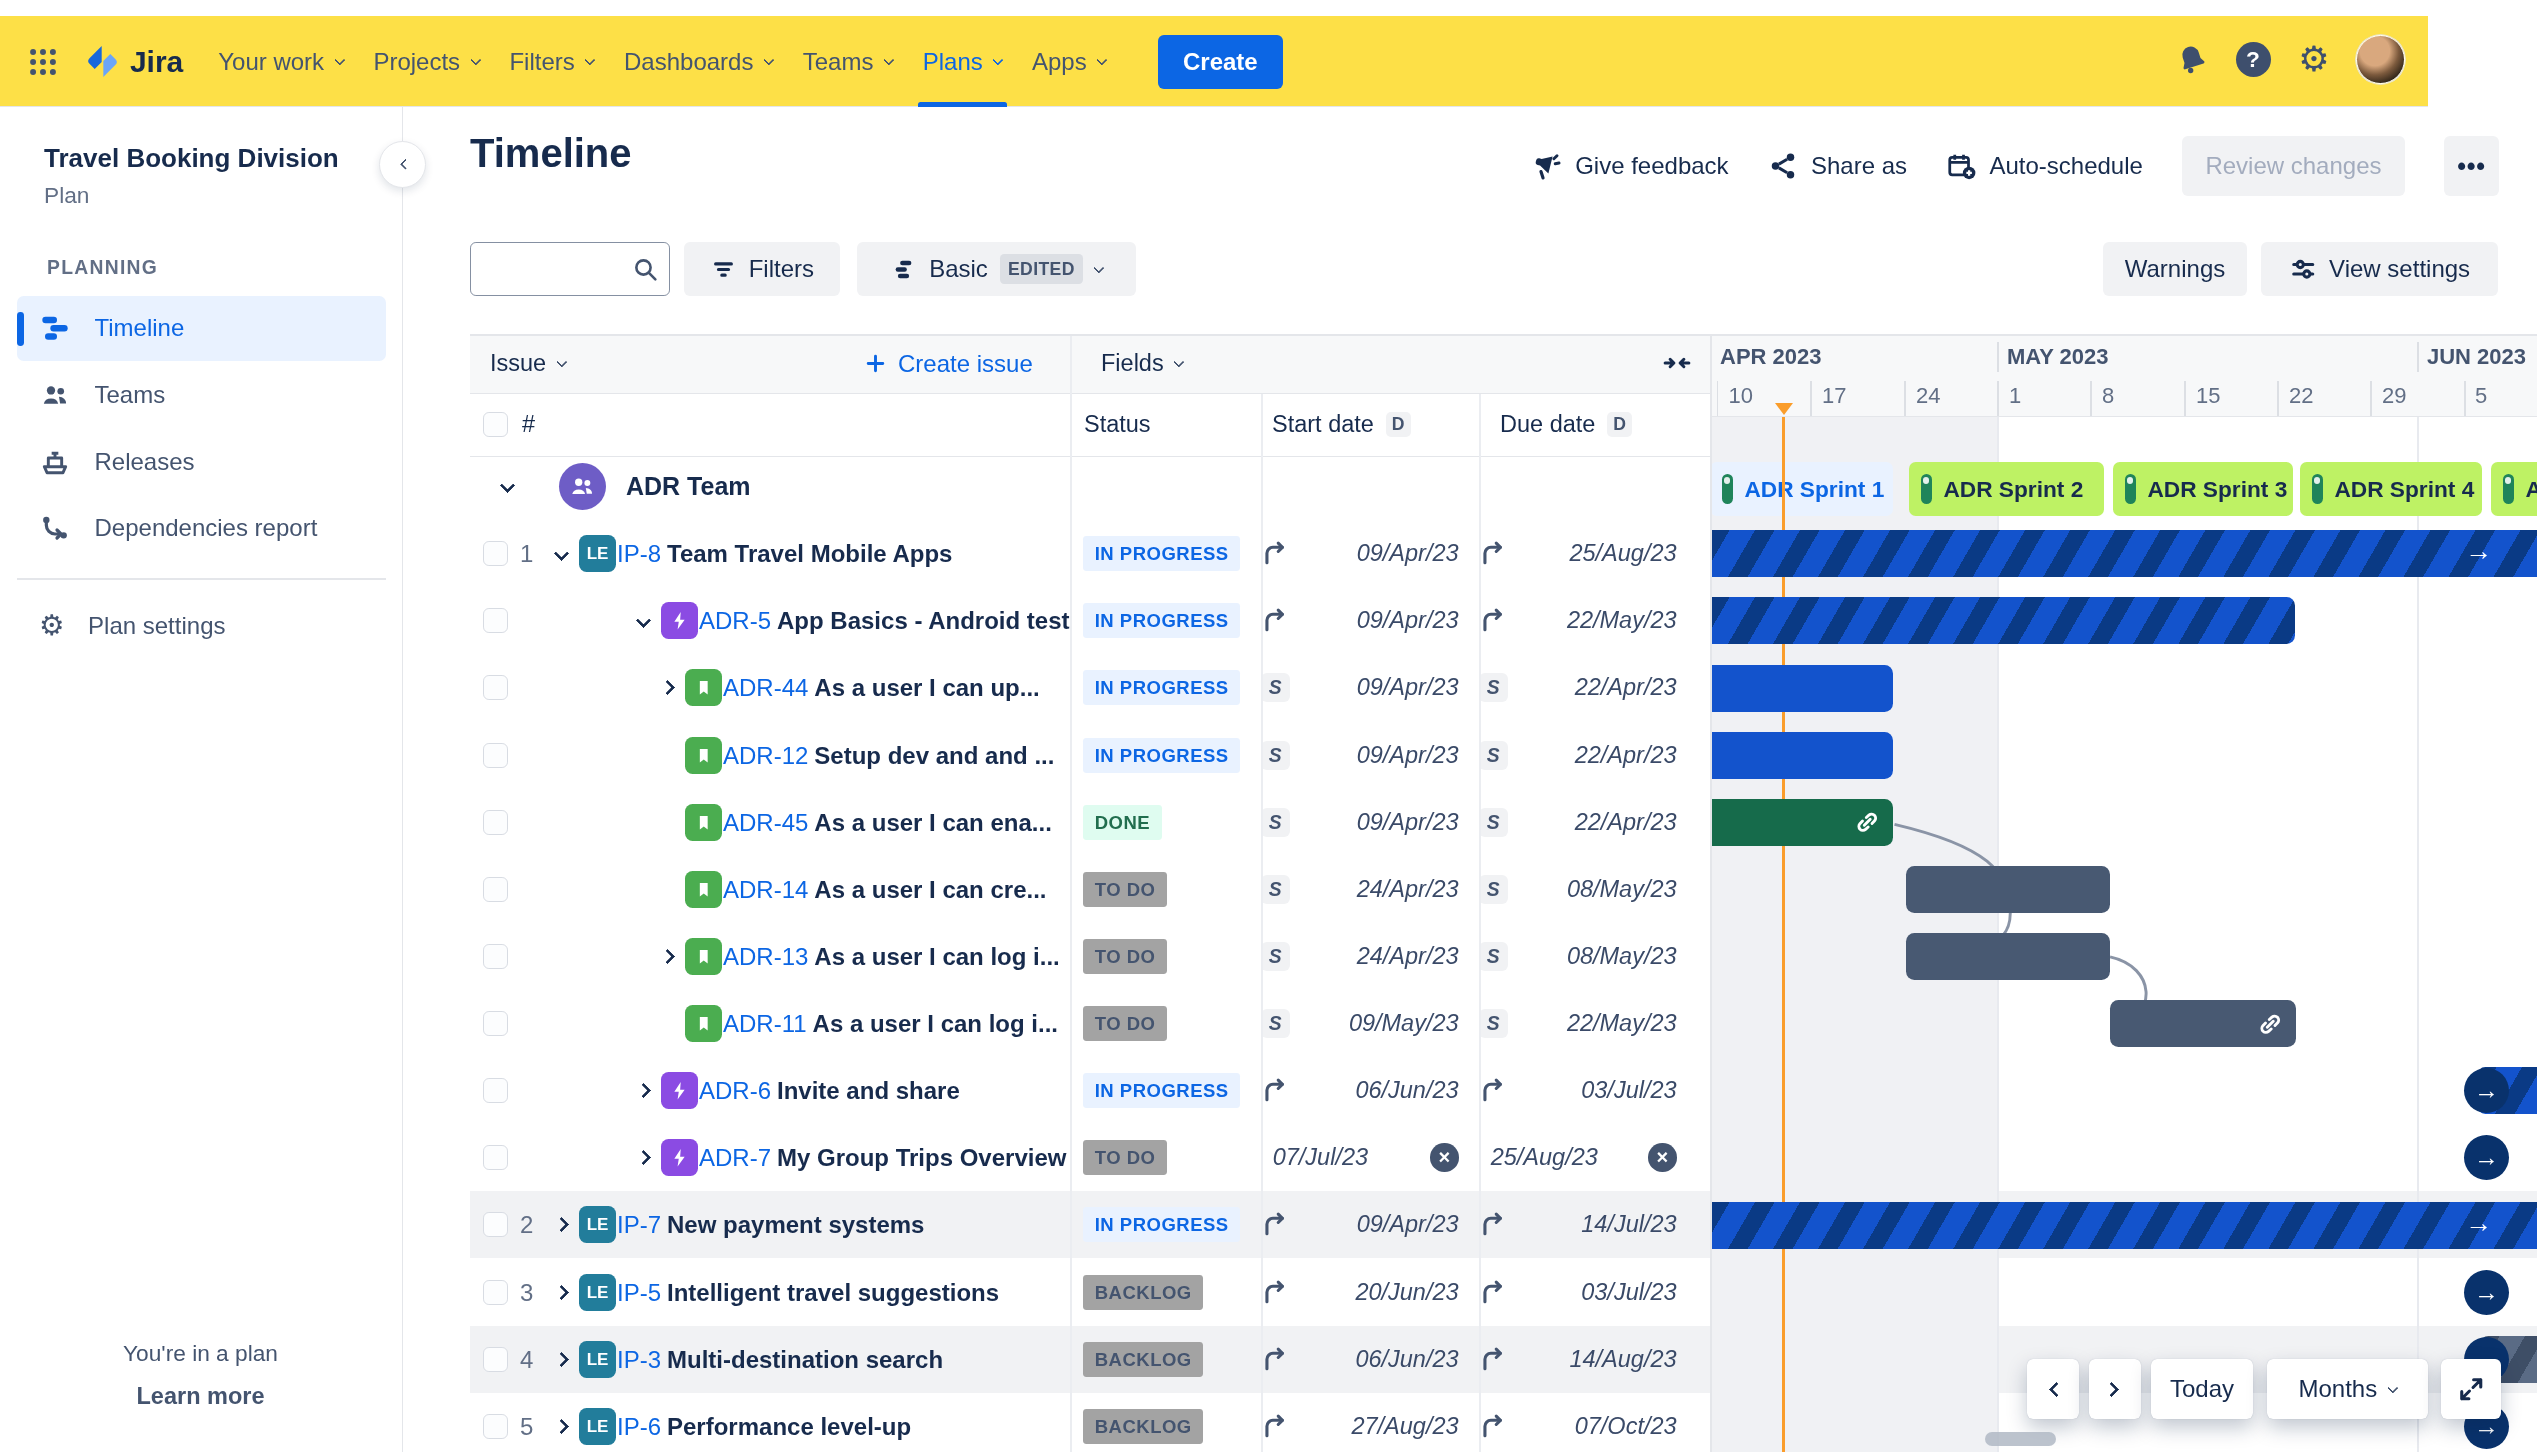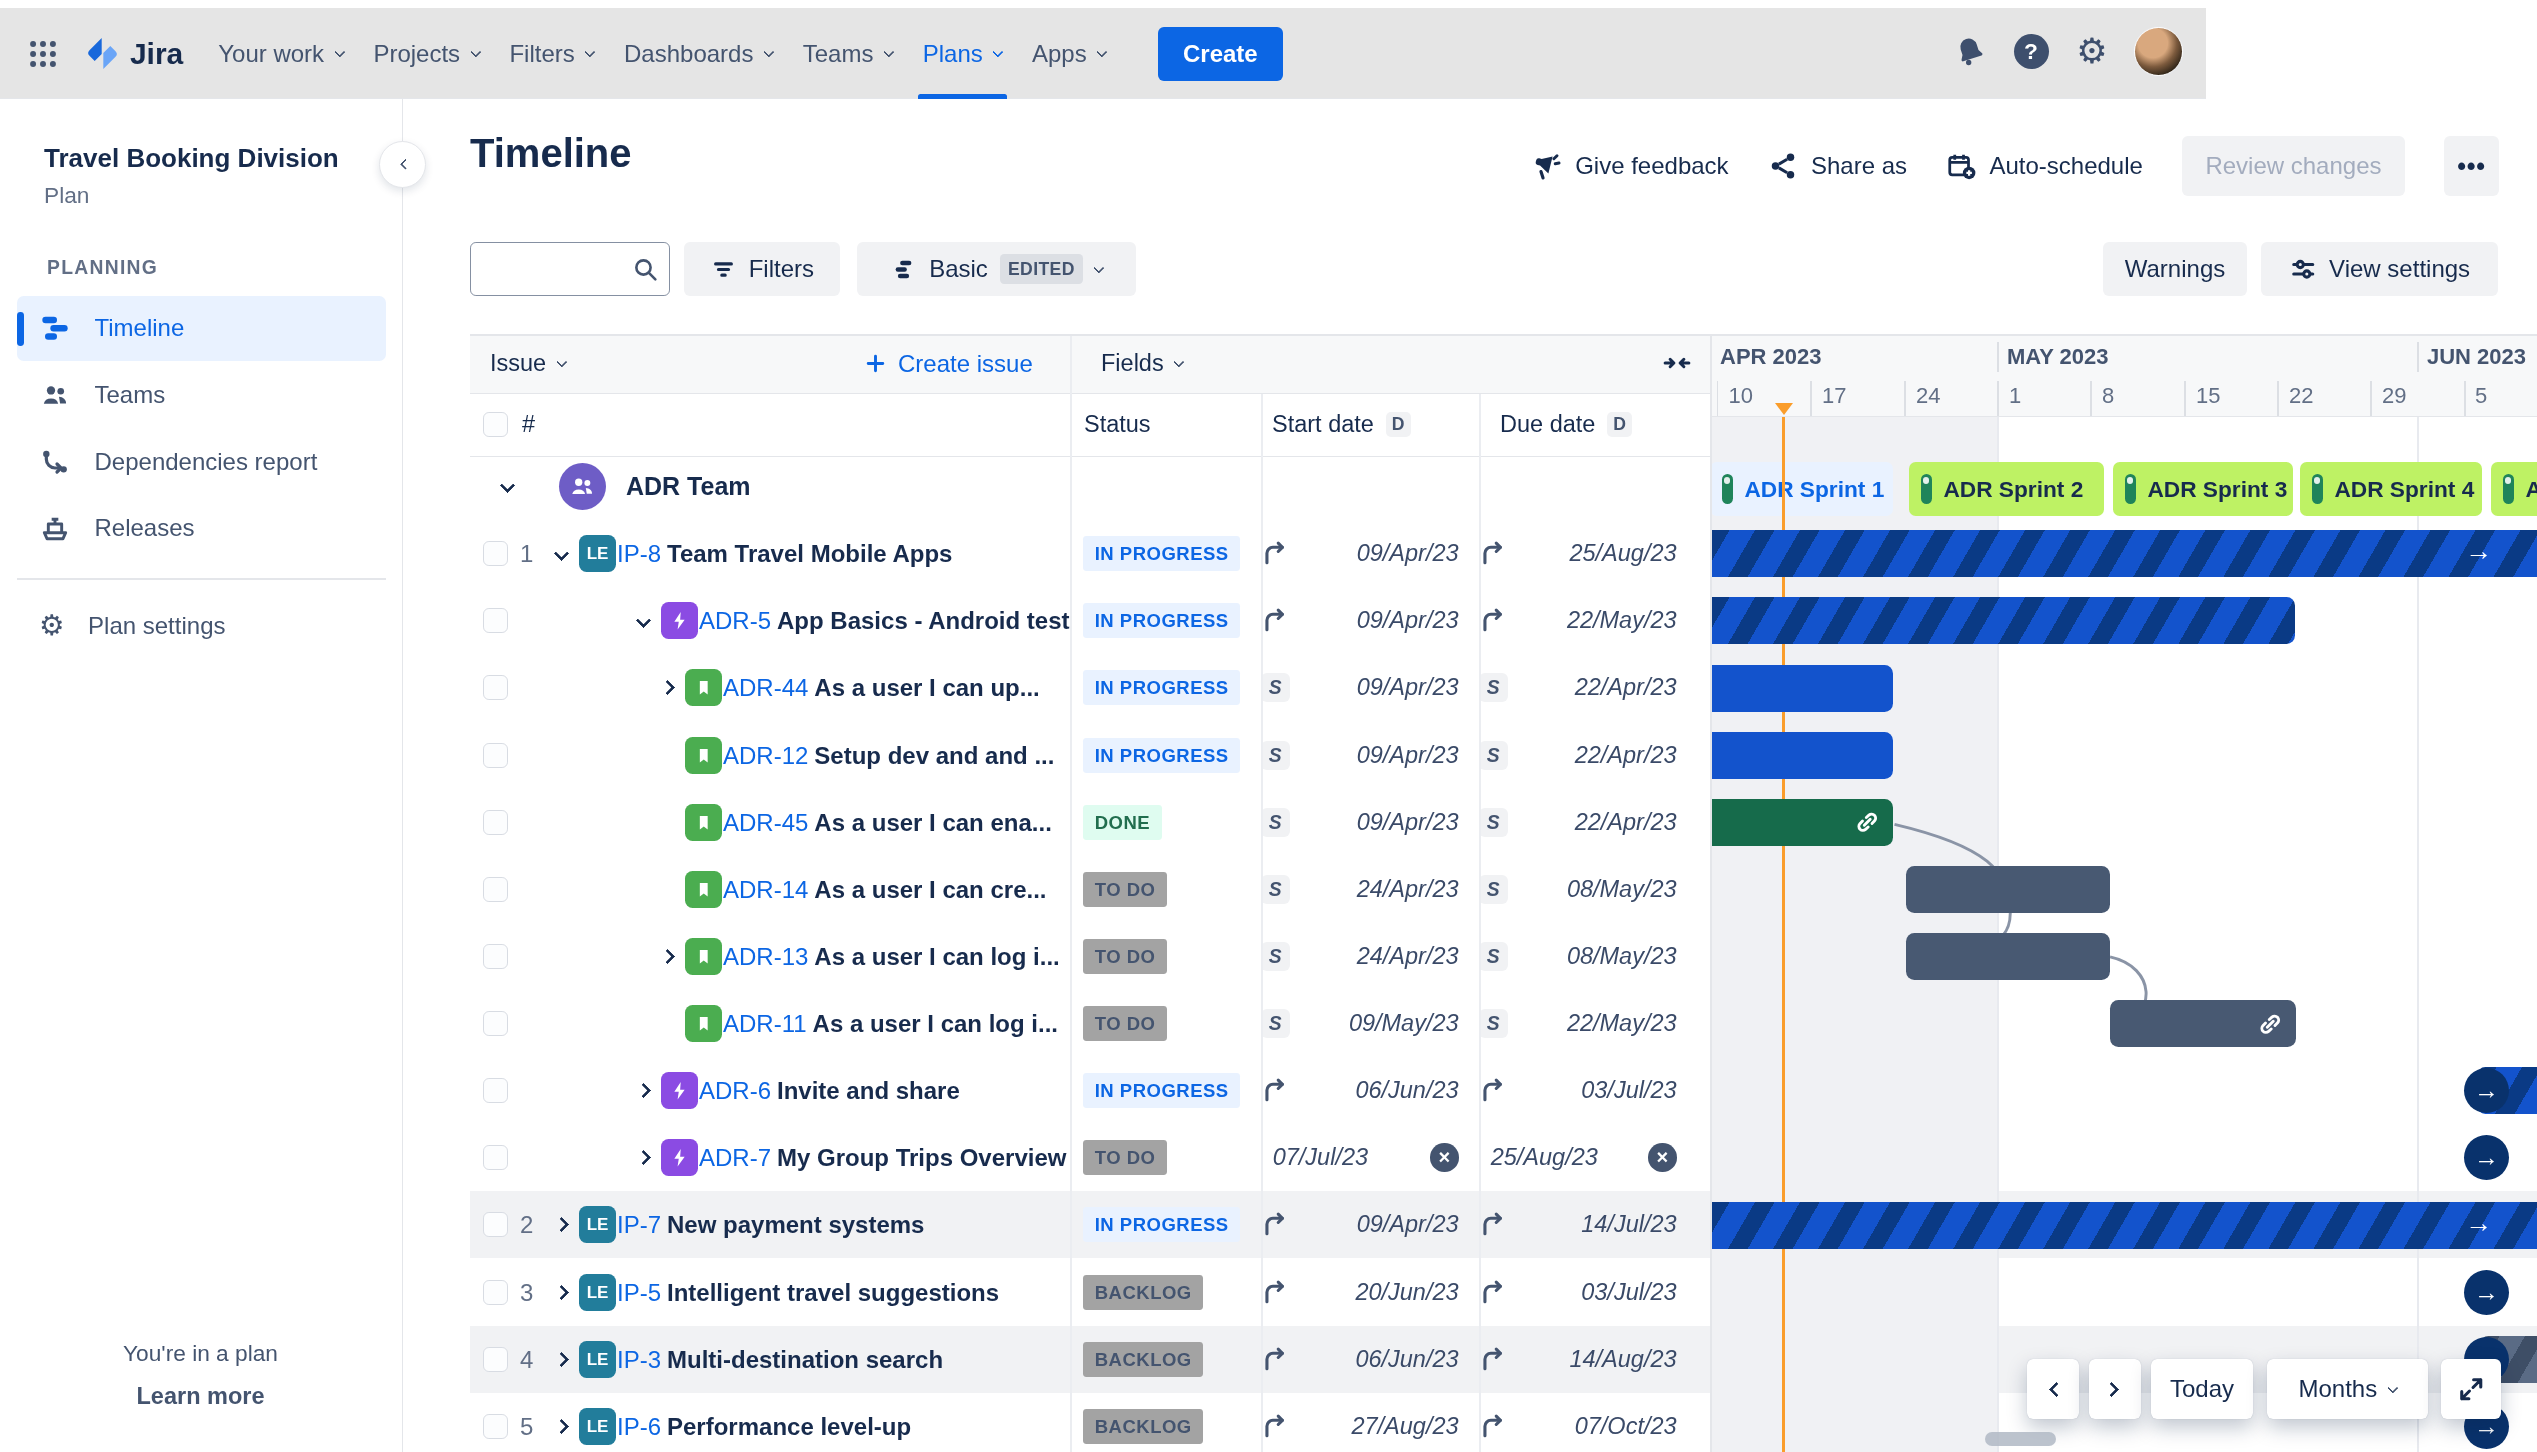--- a/index.html
+++ b/index.html
@@ -6,21 +6,21 @@
   html,body{width:2538px;height:1453px;overflow:hidden}
   body{position:relative;font-family:"Liberation Sans",sans-serif;background:#fff;color:#172B4D}
   .abs{position:absolute}
   .flex{display:flex;align-items:center}
   svg{display:block}
   
   .chev{display:inline-block;border-right:3.4px solid currentColor;border-bottom:3.4px solid currentColor;width:11px;height:11px;border-radius:0.8px}
   .chev.d{transform:rotate(45deg)} .chev.r{transform:rotate(-45deg)} .chev.l{transform:rotate(135deg)}
   .chev.sm{width:7.6px;height:7.6px;border-width:2.5px;color:#44546F}
   
-  #topnav{position:absolute;left:0;top:8px;width:2206px;height:91px;background:#e5e5e5;border-bottom:1.7px solid #E4E6EA;z-index:20}
+  #topnav{position:absolute;left:0;top:16px;width:2428px;height:91px;background:#fde047;border-bottom:1.7px solid #E4E6EA;z-index:20}
   .nav-item{position:relative;height:91px;display:flex;align-items:center;gap:11.7px;padding:0 15px;font-size:24px;font-weight:500;color:#44546F;cursor:pointer;white-space:nowrap}
   .nav-item.active{color:#0C66E4}
   .nav-item.active .chev{color:#0C66E4}
   .nav-item.active::after{content:"";position:absolute;left:10px;right:10px;bottom:0;height:5px;background:#0C66E4;border-radius:2.5px 2.5px 0 0}
   #create-btn{margin-left:17px;background:#0C66E4;color:#fff;font-size:24px;font-weight:700;height:54px;padding:0 25px;border-radius:5.9px;display:flex;align-items:center;cursor:pointer}
   #top-search{width:294px;height:54px;border:1.7px solid #8590A2;border-radius:6.7px;display:flex;align-items:center;gap:11.7px;padding:0 15px;color:#626F86}
   #top-search input{border:none;outline:none;font-size:24px;width:201px;font-family:inherit;color:#172B4D;background:transparent}
   .topicon{width:39px;height:39px;display:flex;align-items:center;justify-content:center;cursor:pointer}
   
   #sidebar{position:absolute;left:0;top:91px;width:403px;height:1362px;background:#fff;border-right:1.7px solid #E4E6EA}
@@ -180,37 +180,37 @@
             <circle cx="9" cy="8.6" r="3.1"></circle>
             <path d="M3.6 18.6a5.5 4.8 0 0 1 10.8 0z"></path>
             <circle cx="16.3" cy="9.2" r="2.5"></circle>
             <path d="M15 13.4c3 .2 5.3 2.1 5.3 4.9h-4.5z"></path>
           </svg>
         </span>
         <span>Teams</span>
       </div>
       <div class="side-item">
         <span>
+          <svg viewBox="0 0 24 24" width="32" height="32" fill="none" stroke="currentColor" stroke-width="2.2" stroke-linejoin="round">
+            <path d="M4 15.5h16l-2 4.5H6z"></path>
+            <path d="M7 15.5V9h10v6.5M12 9V5.5M9.5 5.5h5"></path>
+          </svg>
+        </span>
+        <span>Releases</span>
+      </div>
+      <div class="side-item">
+        <span>
           <svg viewBox="0 0 24 24" width="32" height="32" fill="none" stroke="currentColor" stroke-width="2.4">
             <circle cx="5.5" cy="6" r="2.4" fill="currentColor" stroke="none"></circle>
             <circle cx="18.5" cy="17.5" r="2.4" fill="currentColor" stroke="none"></circle>
             <path d="M5.5 8.5v1.5a6.5 6.5 0 0 0 6.5 6.5h3.5" stroke-linecap="round"></path>
             <path d="m13.5 13.5 3 3-3 3" stroke-linejoin="round" stroke-linecap="round"></path>
           </svg>
         </span>
         <span>Dependencies report</span>
-      </div>
-      <div class="side-item">
-        <span>
-          <svg viewBox="0 0 24 24" width="32" height="32" fill="none" stroke="currentColor" stroke-width="2.2" stroke-linejoin="round">
-            <path d="M4 15.5h16l-2 4.5H6z"></path>
-            <path d="M7 15.5V9h10v6.5M12 9V5.5M9.5 5.5h5"></path>
-          </svg>
-        </span>
-        <span>Releases</span>
       </div>
     </div>
   <div class="abs" style="left:17px;top:487px;width:369px;height:1.7px;background:#E4E6EA"></div>
   <div class="abs side-item" style="top:502px;left:0;margin:0 17px">
     <span style="font-size:28.5px;color:#44546F">⚙</span>
     <span>Plan settings</span>
   </div>
   <div class="abs" style="left:0;top:1249px;width:401px;text-align:center;font-size:22.7px;color:#44546F">You're in a plan</div>
   <div class="abs" style="left:0;top:1292px;width:401px;text-align:center;font-size:23.5px;font-weight:700;color:#44546F;cursor:pointer">Learn more</div>
 </div>

